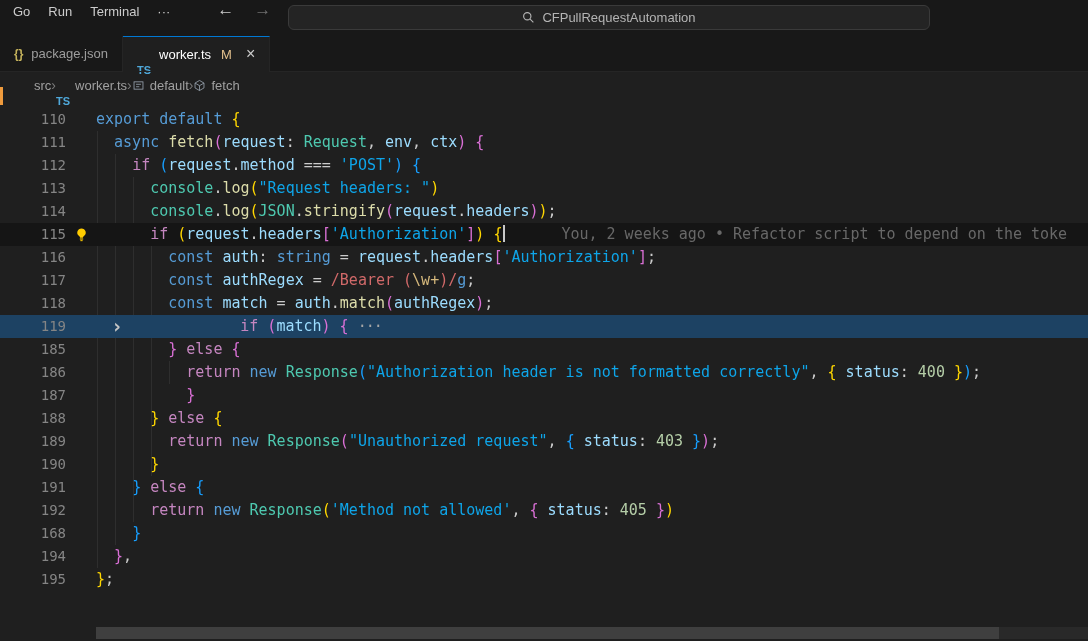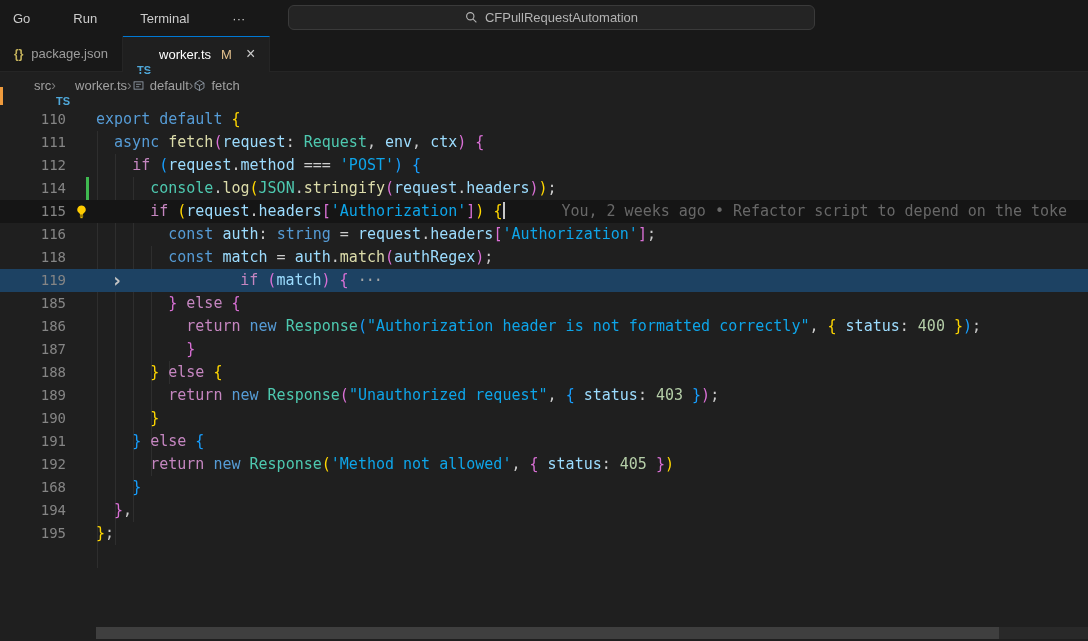--- a/index.html
+++ b/index.html
@@ -5,30 +5,30 @@
   * { box-sizing: border-box; }
   html,body { margin:0; padding:0; }
   body {
     width:1088px; height:641px; overflow:hidden; position:relative;
     background:#1f1f1f; font-family:"Liberation Sans", sans-serif;
     -webkit-font-smoothing:antialiased;
   }
 
   
   .titlebar {
-    height:36px; background:#181818; display:flex; align-items:center;
-    color:#cccccc; font-size:13px; position:relative;gap:25px;
+    height:36px; background:#181818; display:flex; align-items:flex-start;
+    color:#cccccc; font-size:13px; position:relative;
   }
   .menu-item { padding:4px 9px; border-radius:4px; cursor:default; }
   .menu-item:first-child { margin-left:4px; }
   .nav-arrows { margin-left:38px; display:flex; gap:20px; font-size:17px; }
   .nav-arrow { cursor:default; }
   .nav-arrow.fwd { color:#6f6f6f; }
   .command-center {
-    position:absolute; left:288px; top:5px; width:527px; height:25px;
+    position:absolute; left:288px; top:5px; width:642px; height:25px;
     background:#242424; border:1px solid #3a3a3a; border-radius:6px;
     display:flex; align-items:center; justify-content:center; gap:7px;
     color:#b4b4b4; font-size:13px;
   }
 
   
   .tabbar { height:36px; background:#181818; display:flex; border-bottom:1px solid #252525; }
   .tab {
     display:flex; align-items:center; padding:0 14px; gap:8px;
     font-size:13px; border-right:1px solid #252525; height:100%; position:relative;
@@ -47,21 +47,21 @@
     color:#a0a0a0; font-size:13px;
   }
   .crumb { display:flex; align-items:center; gap:5px; }
   .crumb-sep { color:#7a7a7a; font-size:14px; }
 
   
   .editor { position:relative; }
   #code-lines { padding-top:10px; position:relative; z-index:2; }
   .line {
     display:flex; height:23px; line-height:23px;
-    font-family:"DejaVu Sans Mono", monospace; font-size:15px; white-space:pre;
+    font-family:"DejaVu Sans Mono", monospace; font-size:15px; white-space:pre;align-items:center;
   }
   .line.hl-current { background:#151515; }
   .line.hl-blue { background:#1d4263;gap:36px; }
   .ln { width:66px; flex:none; text-align:right; color:#858585; font-size:14px; }
   .deco { width:30px; flex:none; position:relative; display:flex; align-items:center; justify-content:center; }
   .deco.changed::before {
     content:''; position:absolute; left:20px; top:0; bottom:0; width:3px; background:#3fb950;
   }
   .deco.chev { color:#c5c5c5; font-size:19px; font-weight:bold; }
   .code { flex:1; }
@@ -160,27 +160,29 @@
   <div class="indent-guide" style="left:97px;  top:59px;  height:437px;"></div>
   <div class="indent-guide" style="left:115px; top:82px;  height:391px;"></div>
   <div class="indent-guide" style="left:133px; top:105px; height:345px;"></div>
   <div class="indent-guide" style="left:151px; top:174px; height:230px;"></div>
   <div class="indent-guide" style="left:169px; top:289px; height:23px;"></div>
 
   <div id="code-lines">
       <div class="line"><div class="ln">110</div><div class="deco"></div><div class="code"><span class="tk-kw">export default </span><span class="tk-b1">{</span></div></div>
       <div class="line"><div class="ln">111</div><div class="deco"></div><div class="code"><span class="tk-pl">  </span><span class="tk-kw">async </span><span class="tk-fn">fetch</span><span class="tk-b2">(</span><span class="tk-var">request</span><span class="tk-pl">: </span><span class="tk-cls">Request</span><span class="tk-pl">, </span><span class="tk-var">env</span><span class="tk-pl">, </span><span class="tk-var">ctx</span><span class="tk-b2">)</span><span class="tk-pl"> </span><span class="tk-b2">{</span></div></div>
       <div class="line"><div class="ln">112</div><div class="deco"></div><div class="code"><span class="tk-pl">    </span><span class="tk-ctrl">if</span><span class="tk-pl"> </span><span class="tk-b3">(</span><span class="tk-var">request</span><span class="tk-pl">.</span><span class="tk-var">method</span><span class="tk-pl"> === </span><span class="tk-str">'POST'</span><span class="tk-b3">)</span><span class="tk-pl"> </span><span class="tk-b3">{</span></div></div>
+      <div class="line"><div class="ln">113</div><div class="deco changed"></div><div class="code"><span class="tk-pl">      </span><span class="tk-cls">console</span><span class="tk-pl">.</span><span class="tk-fn">log</span><span class="tk-b1">(</span><span class="tk-str">"Request headers: "</span><span class="tk-b1">)</span></div></div>
       <div class="line"><div class="ln">114</div><div class="deco changed"></div><div class="code"><span class="tk-pl">      </span><span class="tk-cls">console</span><span class="tk-pl">.</span><span class="tk-fn">log</span><span class="tk-b1">(</span><span class="tk-cls">JSON</span><span class="tk-pl">.</span><span class="tk-fn">stringify</span><span class="tk-b2">(</span><span class="tk-var">request</span><span class="tk-pl">.</span><span class="tk-var">headers</span><span class="tk-b2">)</span><span class="tk-b1">)</span><span class="tk-pl">;</span></div></div>
       <div class="line hl-current"><div class="ln">115</div><div class="deco"><svg width="15" height="15" viewBox="0 0 16 16">
             <path fill="#ffcc00" d="M8 1.5a4.5 4.5 0 0 0-2.6 8.17c.6.43 1.1 1.16 1.1 1.83h3c0-.67.5-1.4 1.1-1.83A4.5 4.5 0 0 0 8 1.5z"></path>
             <rect x="6.2" y="12.2" width="3.6" height="1.2" fill="#ffcc00"></rect>
             <rect x="6.8" y="14" width="2.4" height="1.1" fill="#ffcc00"></rect>
           </svg></div><div class="code"><span class="tk-pl">      </span><span class="tk-ctrl">if</span><span class="tk-pl"> </span><span class="tk-b1">(</span><span class="tk-var">request</span><span class="tk-pl">.</span><span class="tk-var">headers</span><span class="tk-b2">[</span><span class="tk-str">'Authorization'</span><span class="tk-b2">]</span><span class="tk-b1">)</span><span class="tk-pl"> </span><span class="tk-b1">{</span><span class="cursor"></span><span class="blame">You, 2 weeks ago • Refactor script to depend on the toke</span></div></div>
       <div class="line"><div class="ln">116</div><div class="deco"></div><div class="code"><span class="tk-pl">        </span><span class="tk-kw">const </span><span class="tk-var">auth</span><span class="tk-pl">: </span><span class="tk-kw">string</span><span class="tk-pl"> = </span><span class="tk-var">request</span><span class="tk-pl">.</span><span class="tk-var">headers</span><span class="tk-b2">[</span><span class="tk-str">'Authorization'</span><span class="tk-b2">]</span><span class="tk-pl">;</span></div></div>
+      <div class="line"><div class="ln">117</div><div class="deco"></div><div class="code"><span class="tk-pl">        </span><span class="tk-kw">const </span><span class="tk-var">authRegex</span><span class="tk-pl"> = </span><span class="tk-re">/Bearer (</span><span class="tk-esc">\w+</span><span class="tk-re">)/</span><span class="tk-kw">g</span><span class="tk-pl">;</span></div></div>
       <div class="line"><div class="ln">118</div><div class="deco"></div><div class="code"><span class="tk-pl">        </span><span class="tk-kw">const </span><span class="tk-var">match</span><span class="tk-pl"> = </span><span class="tk-var">auth</span><span class="tk-pl">.</span><span class="tk-fn">match</span><span class="tk-b2">(</span><span class="tk-var">authRegex</span><span class="tk-b2">)</span><span class="tk-pl">;</span></div></div>
       <div class="line hl-blue"><div class="ln">119</div><div class="deco chev">›</div><div class="code"><span class="tk-pl">        </span><span class="tk-ctrl">if</span><span class="tk-pl"> </span><span class="tk-b2">(</span><span class="tk-var">match</span><span class="tk-b2">)</span><span class="tk-pl"> </span><span class="tk-b2">{</span><span class="tk-pl"> </span><span class="tk-fold">···</span></div></div>
       <div class="line"><div class="ln">185</div><div class="deco"></div><div class="code"><span class="tk-pl">        </span><span class="tk-b2">}</span><span class="tk-pl"> </span><span class="tk-ctrl">else</span><span class="tk-pl"> </span><span class="tk-b2">{</span></div></div>
       <div class="line"><div class="ln">186</div><div class="deco"></div><div class="code"><span class="tk-pl">          </span><span class="tk-ctrl">return</span><span class="tk-pl"> </span><span class="tk-kw">new</span><span class="tk-pl"> </span><span class="tk-cls">Response</span><span class="tk-b3">(</span><span class="tk-str">"Authorization header is not formatted correctly"</span><span class="tk-pl">, </span><span class="tk-b1">{</span><span class="tk-pl"> </span><span class="tk-var">status</span><span class="tk-pl">: </span><span class="tk-num">400</span><span class="tk-pl"> </span><span class="tk-b1">}</span><span class="tk-b3">)</span><span class="tk-pl">;</span></div></div>
       <div class="line"><div class="ln">187</div><div class="deco"></div><div class="code"><span class="tk-pl">          </span><span class="tk-b2">}</span></div></div>
       <div class="line"><div class="ln">188</div><div class="deco"></div><div class="code"><span class="tk-pl">      </span><span class="tk-b1">}</span><span class="tk-pl"> </span><span class="tk-ctrl">else</span><span class="tk-pl"> </span><span class="tk-b1">{</span></div></div>
       <div class="line"><div class="ln">189</div><div class="deco"></div><div class="code"><span class="tk-pl">        </span><span class="tk-ctrl">return</span><span class="tk-pl"> </span><span class="tk-kw">new</span><span class="tk-pl"> </span><span class="tk-cls">Response</span><span class="tk-b2">(</span><span class="tk-str">"Unauthorized request"</span><span class="tk-pl">, </span><span class="tk-b3">{</span><span class="tk-pl"> </span><span class="tk-var">status</span><span class="tk-pl">: </span><span class="tk-num">403</span><span class="tk-pl"> </span><span class="tk-b3">}</span><span class="tk-b2">)</span><span class="tk-pl">;</span></div></div>
       <div class="line"><div class="ln">190</div><div class="deco"></div><div class="code"><span class="tk-pl">      </span><span class="tk-b1">}</span></div></div>
       <div class="line"><div class="ln">191</div><div class="deco"></div><div class="code"><span class="tk-pl">    </span><span class="tk-b3">}</span><span class="tk-pl"> </span><span class="tk-ctrl">else</span><span class="tk-pl"> </span><span class="tk-b3">{</span></div></div>
       <div class="line"><div class="ln">192</div><div class="deco"></div><div class="code"><span class="tk-pl">      </span><span class="tk-ctrl">return</span><span class="tk-pl"> </span><span class="tk-kw">new</span><span class="tk-pl"> </span><span class="tk-cls">Response</span><span class="tk-b1">(</span><span class="tk-str">'Method not allowed'</span><span class="tk-pl">, </span><span class="tk-b2">{</span><span class="tk-pl"> </span><span class="tk-var">status</span><span class="tk-pl">: </span><span class="tk-num">405</span><span class="tk-pl"> </span><span class="tk-b2">}</span><span class="tk-b1">)</span></div></div>

